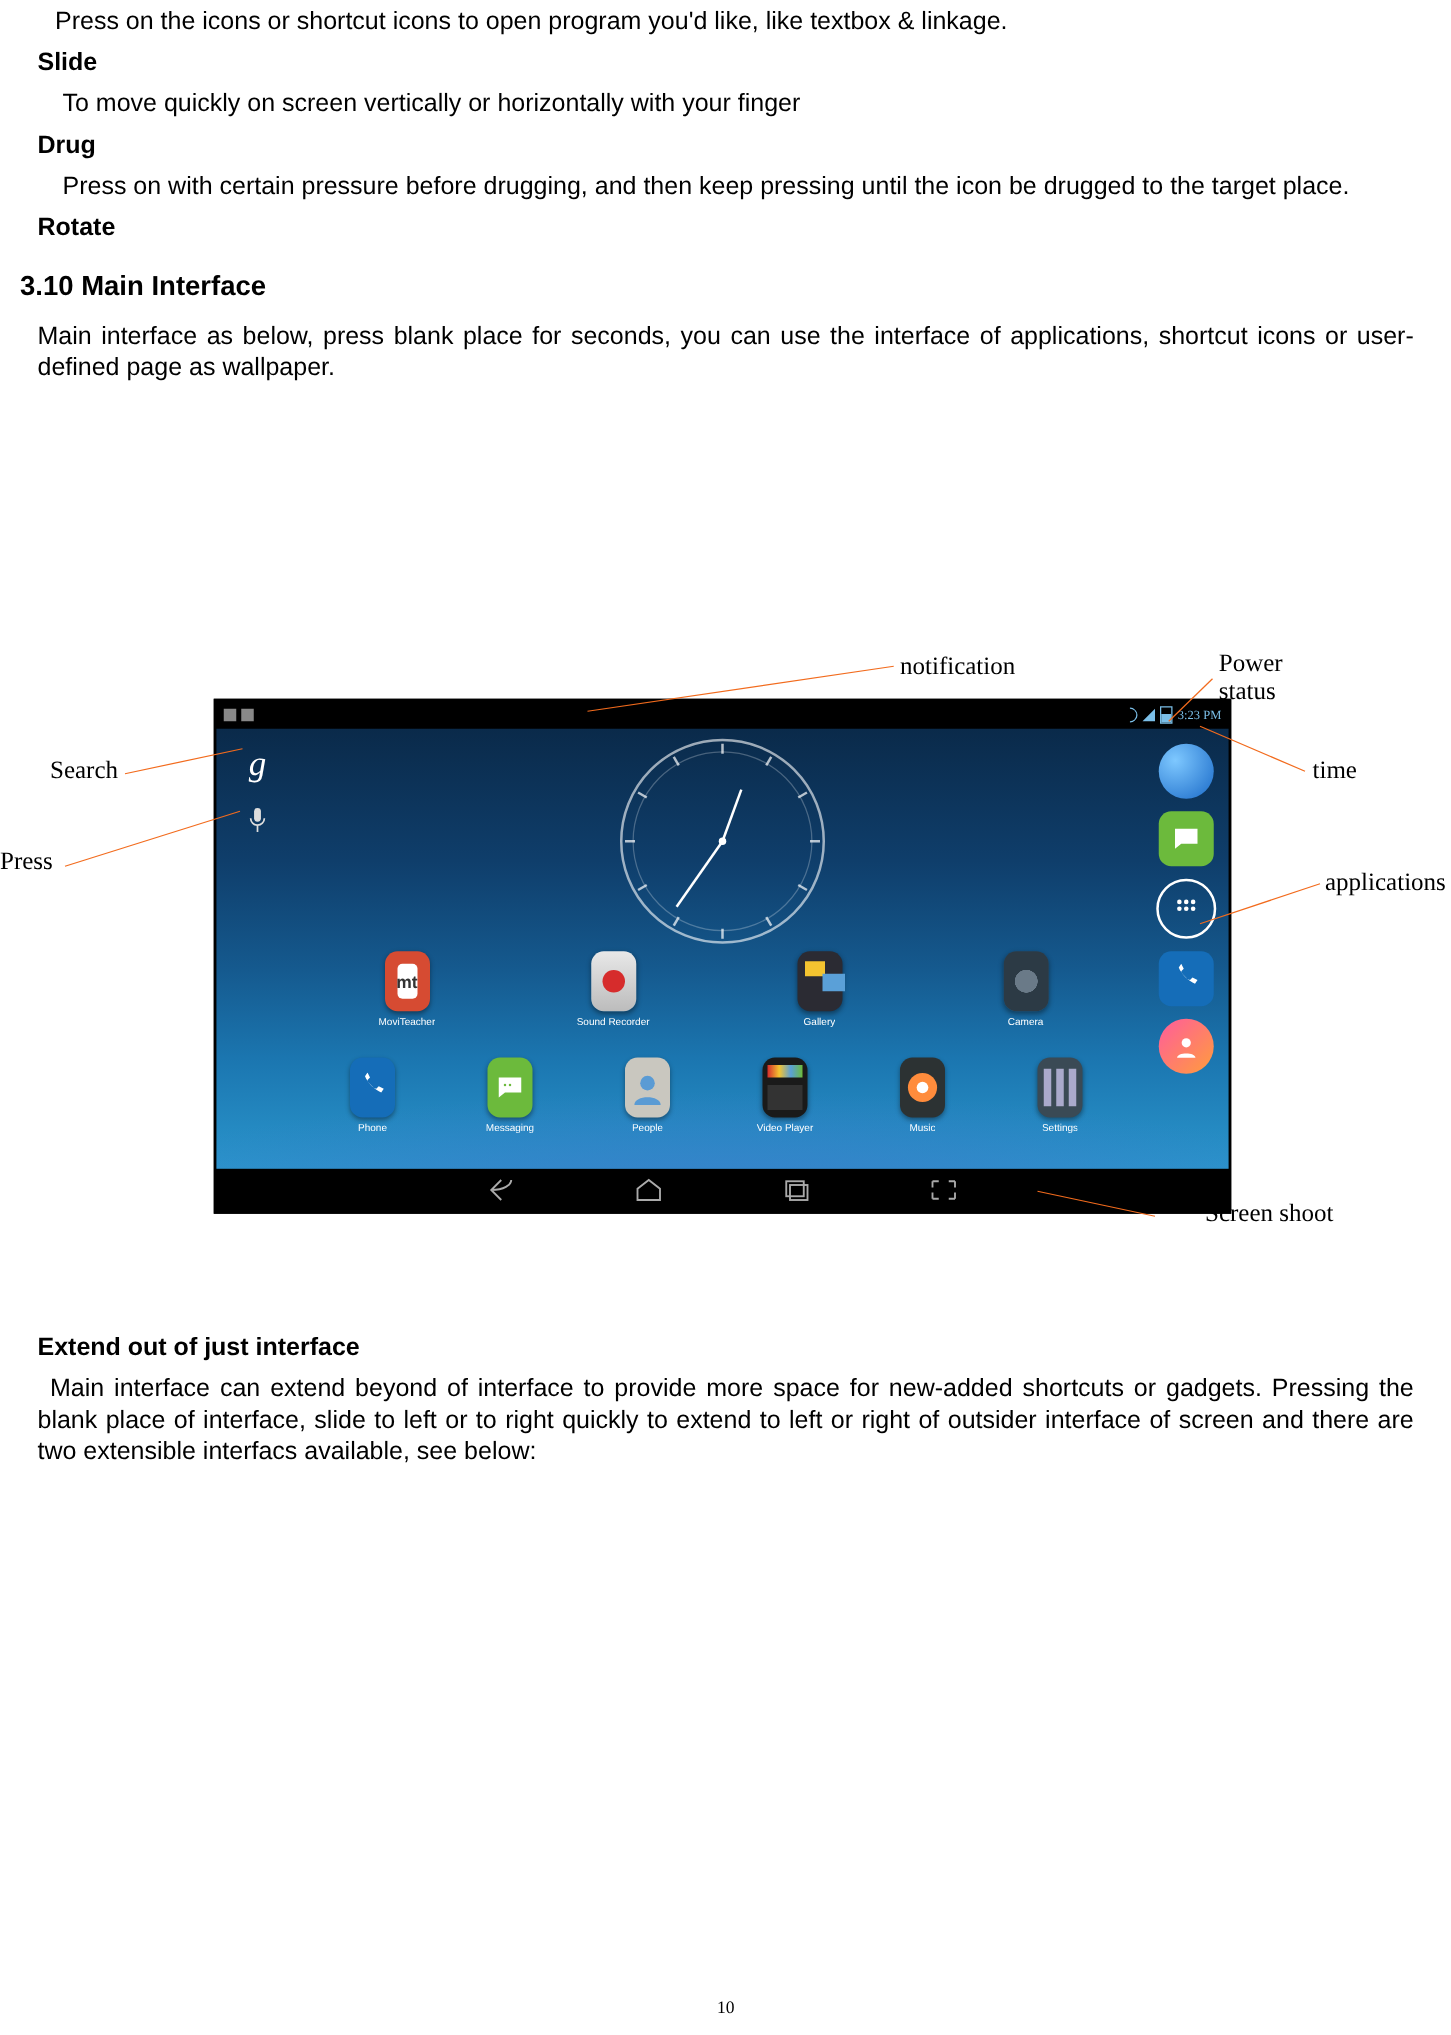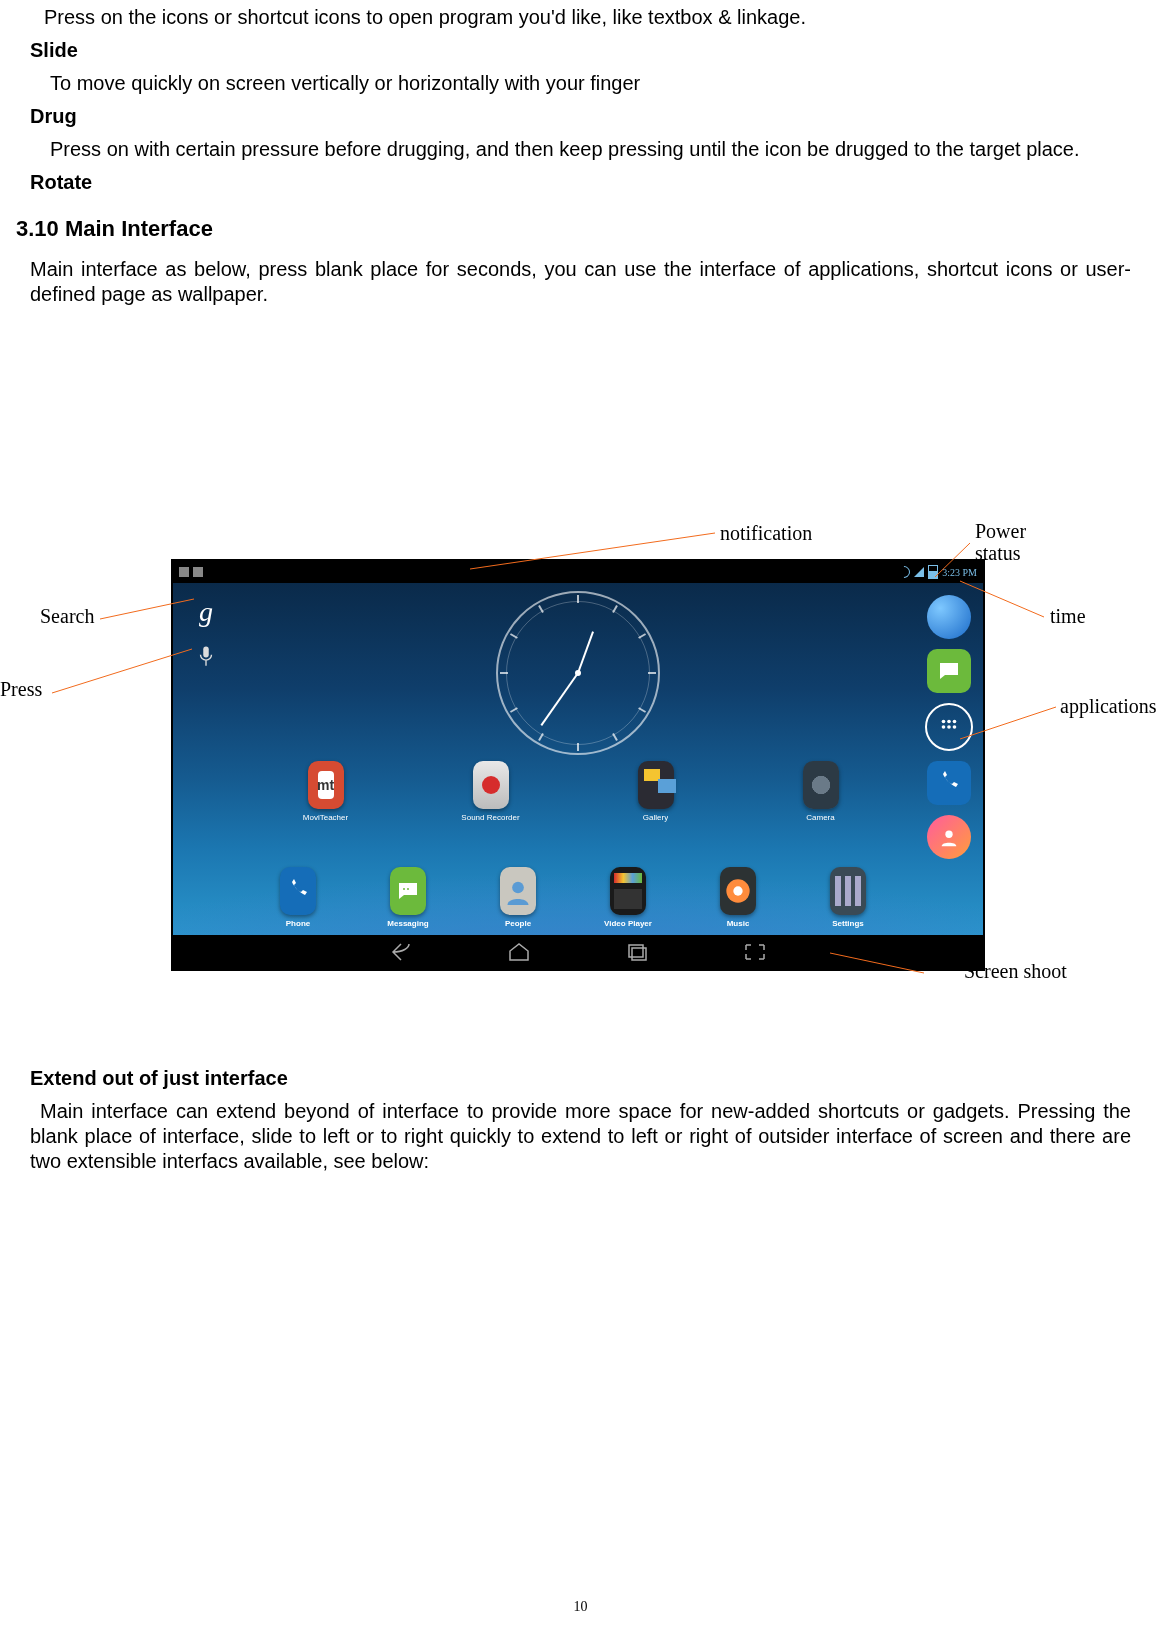--- a/index.html
+++ b/index.html
@@ -78,21 +78,21 @@
   .mic-icon{position:absolute;top:62px;left:22px;width:22px;height:22px;display:flex;align-items:center;justify-content:center;}
   .mic-icon svg{width:18px;height:22px;}
 
   .sidebar{position:absolute;right:6px;top:12px;width:56px;display:flex;flex-direction:column;gap:10px;align-items:center;}
   .side-icon-circle{width:44px;height:44px;border-radius:50%;display:flex;align-items:center;justify-content:center;}
   .side-icon-round{width:44px;height:44px;border-radius:10px;display:flex;align-items:center;justify-content:center;}
   .circle-outline{border:2px solid #fff;}
 
   .app-row{position:absolute;left:70px;right:80px;display:flex;justify-content:space-around;}
   .row1{top:178px;}
-  .row2{top:284px;font-weight:bold;}
+  .row2{top:263px;}
   .app{display:flex;flex-direction:column;align-items:center;width:80px;}
   .app-box{width:36px;height:48px;border-radius:10px;box-shadow:0 2px 4px rgba(0,0,0,0.4);}
   .app-label{font-size:8px;color:#fff;margin-top:4px;text-align:center;white-space:nowrap;overflow:hidden;max-width:76px;text-overflow:ellipsis;}
 
   .nav-bar{height:34px;background:#000;display:flex;align-items:center;justify-content:center;gap:90px;}
   .nav-bar .nav-item{color:#aaa;display:flex;align-items:center;justify-content:center;width:28px;height:22px;}
   .nav-bar svg{width:24px;height:20px;fill:none;stroke:#aaa;stroke-width:1.5;}
 
   
   svg.lines{position:absolute;top:0;left:0;width:1161px;height:1628px;pointer-events:none;}

